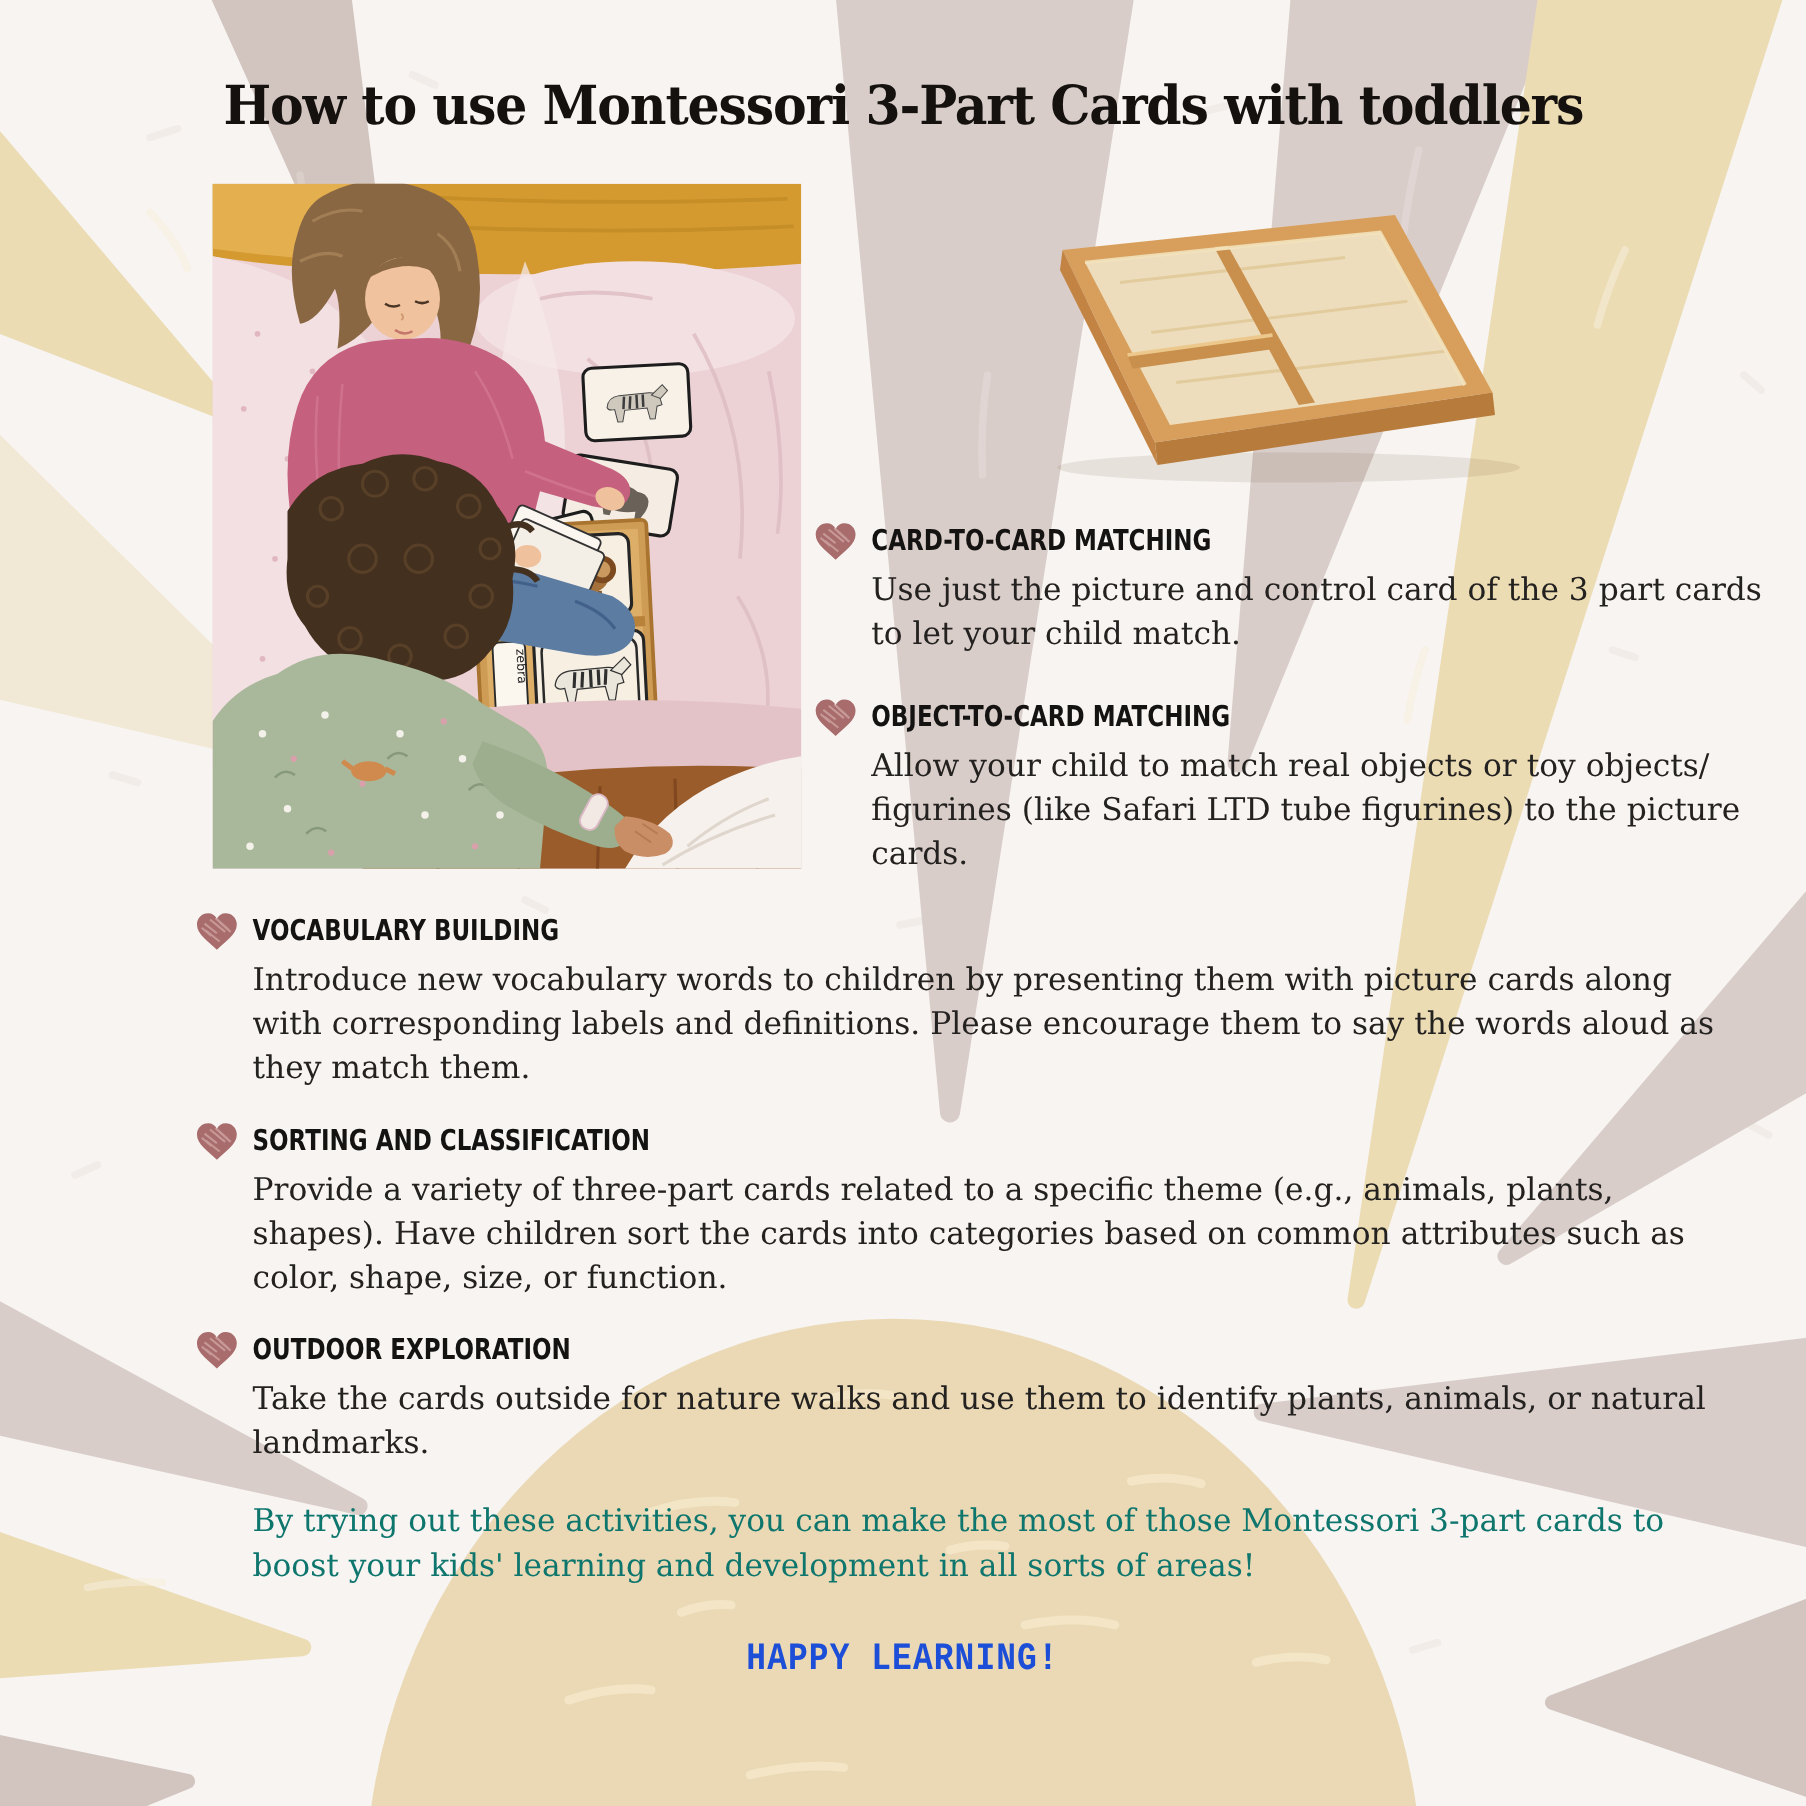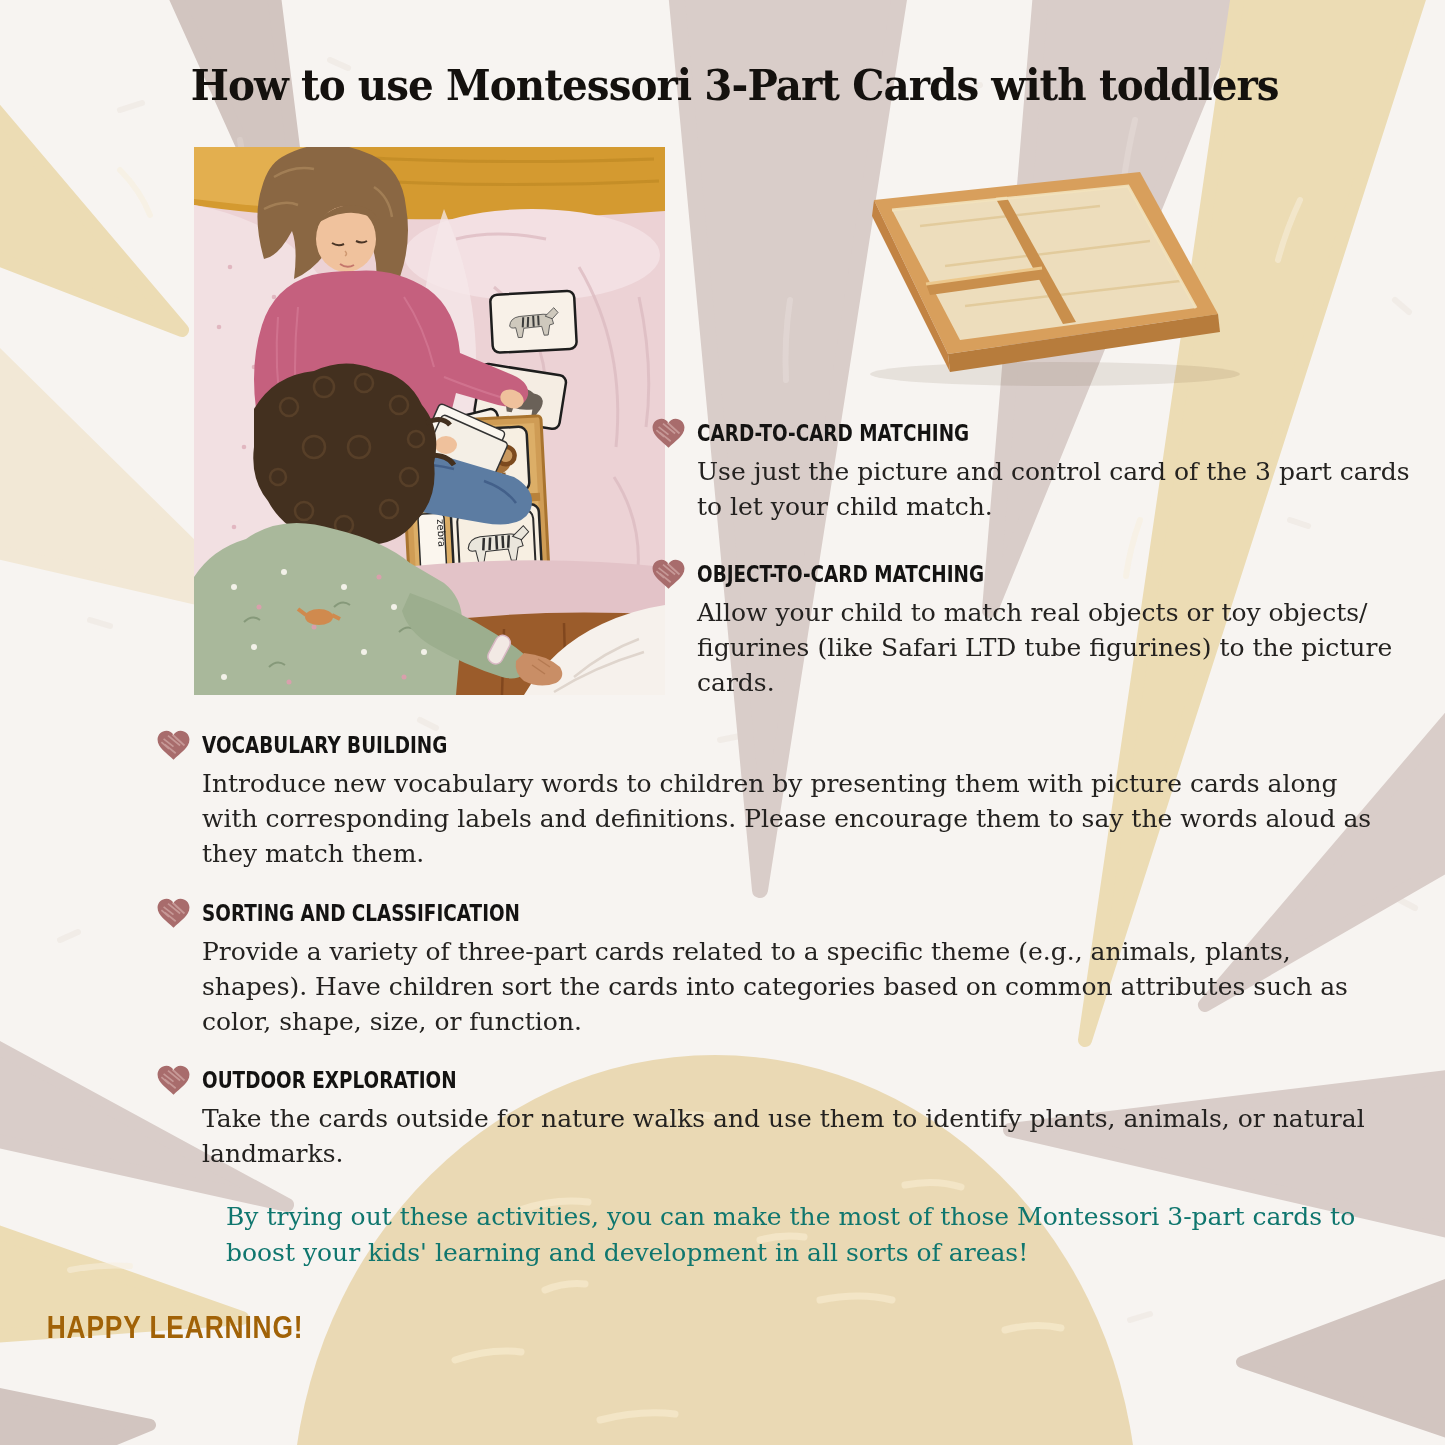--- a/index.html
+++ b/index.html
@@ -3,38 +3,38 @@
 <meta charset="utf-8">
 <style>
   html,body{margin:0;padding:0;}
   body{
     width:1445px;height:1445px;position:relative;overflow:hidden;
     background:#f7f4f1;
     font-family:"DejaVu Serif", serif;
     color:#1f1d1b;
   }
   .bg{position:absolute;left:0;top:0;z-index:0;}
-  .layer{position:absolute;z-index:2;padding-left:24px;}
+  .layer{position:absolute;z-index:2;}
   .page-title{left:0;right:0;top:60px;text-align:center;font-weight:bold;font-size:43px;color:#14110e;}
   .page-title .squeeze{display:inline-block;transform:scaleX(.94);transform-origin:50% 50%;letter-spacing:-1px;}
   .photo-frame{left:170px;top:147px;width:471px;height:548px;}
   .tray-frame{left:826px;top:156px;width:400px;height:235px;}
   .sec{position:absolute;z-index:2;}
   .sec-head{display:flex;align-items:flex-start;gap:10px;}
   .heart{width:37px;height:33px;flex:0 0 auto;}
   .sec-title{
     font-family:"DejaVu Sans", sans-serif;font-weight:800;font-size:23px;color:#141312;
     display:inline-block;transform:scaleX(.8);transform-origin:0 50%;white-space:nowrap;padding-top:3px;
   }
   .sec-body{
     font-size:25px;line-height:35px;color:#242220;white-space:pre-line;
     margin-left:47px;margin-top:4px;
   }
   .closing{left:202px;top:1199px;width:1240px;font-size:25px;line-height:36px;color:#0f766e;white-space:pre-line;}
-  .happy{left:0;right:0;top:1310px;font-family:Liberation Sans, sans-serif;font-weight:800;font-size:31px;color:#a16207;}
+  .happy{left:0;right:0;top:1310px;text-align:center;font-family:Liberation Mono, monospace;font-weight:800;font-size:31px;color:#1d4ed8;}
   .happy .squeeze{display:inline-block;transform:scaleX(.85);transform-origin:50% 50%;letter-spacing:1px;}
 </style>
 </head>
 <body>
 
 <svg width="0" height="0" style="position:absolute" aria-hidden="true">
   <defs>
     <g id="heart-sym">
       <path d="M16,28 C10,22 1.5,17 1.5,9.6 C1.5,5 5.2,1.5 9.6,1.5 c2.8,0 5.2,1.5 6.4,3.9 C17.2,3 19.6,1.5 22.4,1.5 C26.8,1.5 30.5,5 30.5,9.6 c0,7.4 -8.5,12.4 -14.5,18.4 z" fill="#a86c6c"></path>
       <path d="M7,9 l9,7 M8,14 l10,8 M11,6 l11,9 M15,5 l9,8 M5,12 l7,6 M18,8 l8,7" stroke="rgba(255,236,230,0.35)" stroke-width="1.6" fill="none"></path>

